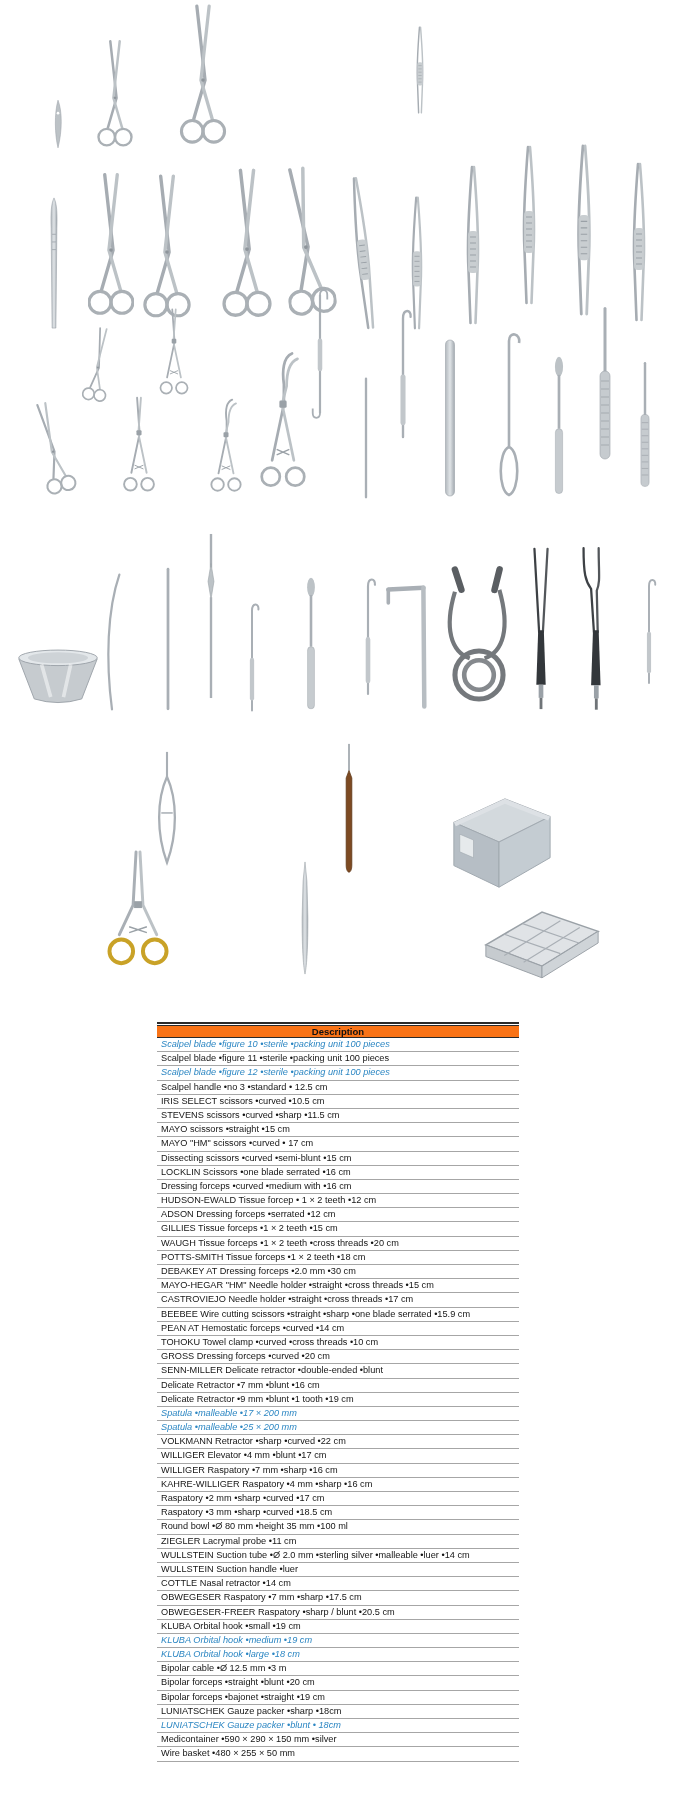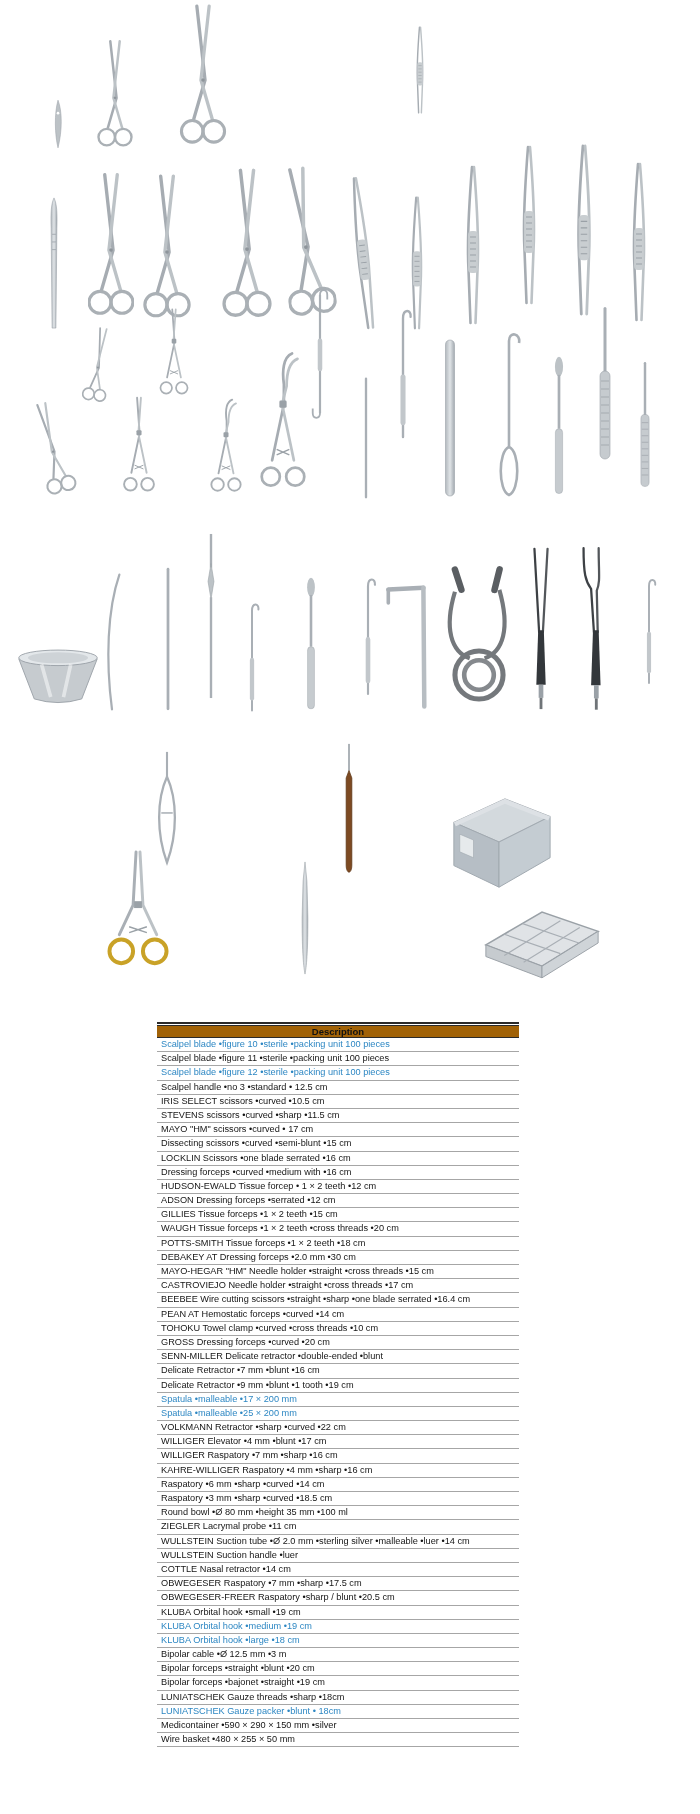--- a/index.html
+++ b/index.html
@@ -4,28 +4,28 @@
 <style>
   html,body{margin:0;padding:0;background:#ffffff;}
   .page{
     position:relative;width:700px;height:1814px;background:#ffffff;
     font-family:"Liberation Sans", sans-serif;overflow:hidden;
   }
   .gallery{position:absolute;left:0;top:0;width:700px;height:1010px;}
   .table-wrap{position:absolute;left:157px;top:1022px;width:362px;}
   .thead-rule{height:2px;background:#2a2a2a;margin-bottom:1px;}
   .thead{
-    background:#a16207;border-top:1px solid #2a2a2a;border-bottom:1px solid #2a2a2a;
+    background:#f97316;border-top:1px solid #2a2a2a;border-bottom:1px solid #2a2a2a;
     height:11px;line-height:11px;text-align:center;font-size:9.5px;font-weight:bold;color:#111;
   }
   .trow{
     height:13.2px;line-height:13.6px;border-bottom:1px solid #a6a6a6;
     font-size:9.2px;color:#151515;padding-left:4px;white-space:nowrap;overflow:hidden;
   }
-  .trow.hl{color:#2d87c3;}
+  .trow.hl{color:#2d87c3;font-style:italic;}
 </style>
 </head>
 <body>
 
 <div class="page">
 
   <div class="gallery">
     <svg width="700" height="1010" viewBox="0 0 700 1010" xmlns="http://www.w3.org/2000/svg">
       <defs>
         <linearGradient id="steel" x1="0" y1="0" x2="1" y2="0">
@@ -269,60 +269,61 @@
     <div class="thead">
       <span>Description</span>
     </div>
     <div id="table-body">
         <div class="trow hl">Scalpel blade •figure 10 •sterile •packing unit 100 pieces</div>
         <div class="trow">Scalpel blade •figure 11 •sterile •packing unit 100 pieces</div>
         <div class="trow hl">Scalpel blade •figure 12 •sterile •packing unit 100 pieces</div>
         <div class="trow">Scalpel handle •no 3 •standard • 12.5 cm</div>
         <div class="trow">IRIS SELECT scissors •curved •10.5 cm</div>
         <div class="trow">STEVENS scissors •curved •sharp •11.5 cm</div>
+        <div class="trow">MAYO scissors •straight •15 cm</div>
         <div class="trow">MAYO "HM" scissors •curved • 17 cm</div>
         <div class="trow">Dissecting scissors •curved •semi-blunt •15 cm</div>
         <div class="trow">LOCKLIN Scissors •one blade serrated •16 cm</div>
         <div class="trow">Dressing forceps •curved •medium with •16 cm</div>
         <div class="trow">HUDSON-EWALD Tissue forcep • 1 × 2 teeth •12 cm</div>
         <div class="trow">ADSON Dressing forceps •serrated •12 cm</div>
         <div class="trow">GILLIES Tissue forceps •1 × 2 teeth •15 cm</div>
         <div class="trow">WAUGH Tissue forceps •1 × 2 teeth •cross threads •20 cm</div>
         <div class="trow">POTTS-SMITH Tissue forceps •1 × 2 teeth •18 cm</div>
         <div class="trow">DEBAKEY AT Dressing forceps •2.0 mm •30 cm</div>
         <div class="trow">MAYO-HEGAR "HM" Needle holder •straight •cross threads •15 cm</div>
         <div class="trow">CASTROVIEJO Needle holder •straight •cross threads •17 cm</div>
-        <div class="trow">BEEBEE Wire cutting scissors •straight •sharp •one blade serrated •16.4 cm</div>
+        <div class="trow">BEEBEE Wire cutting scissors •straight •sharp •one blade serrated •15.9 cm</div>
         <div class="trow">PEAN AT Hemostatic forceps •curved •14 cm</div>
         <div class="trow">TOHOKU Towel clamp •curved •cross threads •10 cm</div>
         <div class="trow">GROSS Dressing forceps •curved •20 cm</div>
         <div class="trow">SENN-MILLER Delicate retractor •double-ended •blunt</div>
         <div class="trow">Delicate Retractor •7 mm •blunt •16 cm</div>
         <div class="trow">Delicate Retractor •9 mm •blunt •1 tooth •19 cm</div>
         <div class="trow hl">Spatula •malleable •17 × 200 mm</div>
         <div class="trow hl">Spatula •malleable •25 × 200 mm</div>
         <div class="trow">VOLKMANN Retractor •sharp •curved •22 cm</div>
         <div class="trow">WILLIGER Elevator •4 mm •blunt •17 cm</div>
         <div class="trow">WILLIGER Raspatory •7 mm •sharp •16 cm</div>
         <div class="trow">KAHRE-WILLIGER Raspatory •4 mm •sharp •16 cm</div>
-        <div class="trow">Raspatory •6 mm •sharp •curved •14 cm</div>
+        <div class="trow">Raspatory •2 mm •sharp •curved •17 cm</div>
         <div class="trow">Raspatory •3 mm •sharp •curved •18.5 cm</div>
         <div class="trow">Round bowl •Ø 80 mm •height 35 mm •100 ml</div>
         <div class="trow">ZIEGLER Lacrymal probe •11 cm</div>
         <div class="trow">WULLSTEIN Suction tube •Ø 2.0 mm •sterling silver •malleable •luer •14 cm</div>
         <div class="trow">WULLSTEIN Suction handle •luer</div>
         <div class="trow">COTTLE Nasal retractor •14 cm</div>
         <div class="trow">OBWEGESER Raspatory •7 mm •sharp •17.5 cm</div>
         <div class="trow">OBWEGESER-FREER Raspatory •sharp / blunt •20.5 cm</div>
         <div class="trow">KLUBA Orbital hook •small •19 cm</div>
         <div class="trow hl">KLUBA Orbital hook •medium •19 cm</div>
         <div class="trow hl">KLUBA Orbital hook •large •18 cm</div>
         <div class="trow">Bipolar cable •Ø 12.5 mm •3 m</div>
         <div class="trow">Bipolar forceps •straight •blunt •20 cm</div>
         <div class="trow">Bipolar forceps •bajonet •straight •19 cm</div>
-        <div class="trow">LUNIATSCHEK Gauze threads •sharp •18cm</div>
+        <div class="trow">LUNIATSCHEK Gauze packer •sharp •18cm</div>
         <div class="trow hl">LUNIATSCHEK Gauze packer •blunt • 18cm</div>
         <div class="trow">Medicontainer •590 × 290 × 150 mm •silver</div>
         <div class="trow">Wire basket •480 × 255 × 50 mm</div>
       </div>
   </div>
 
 </div>
 
 </body></html>

